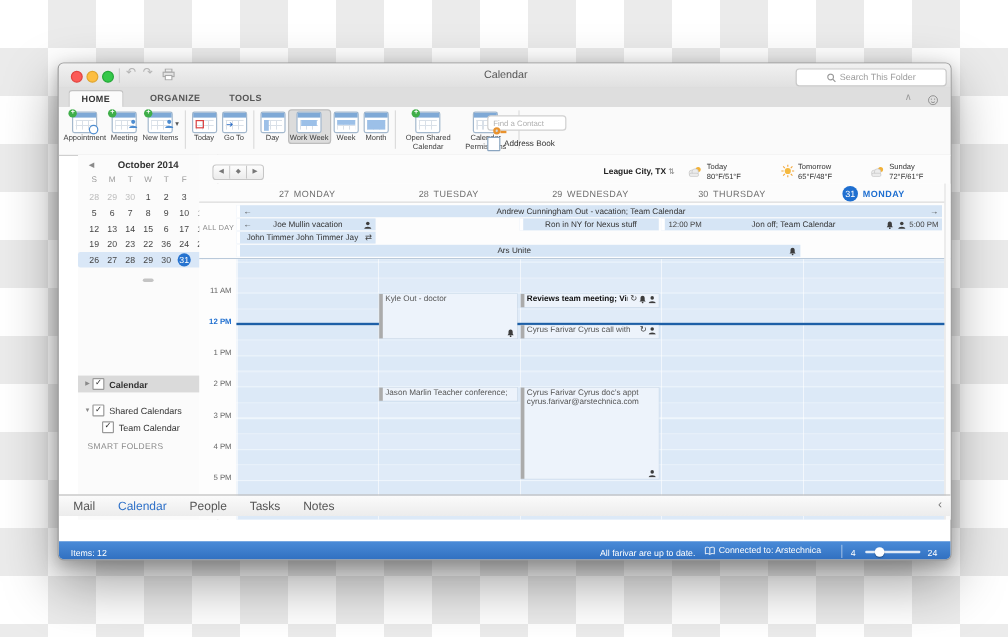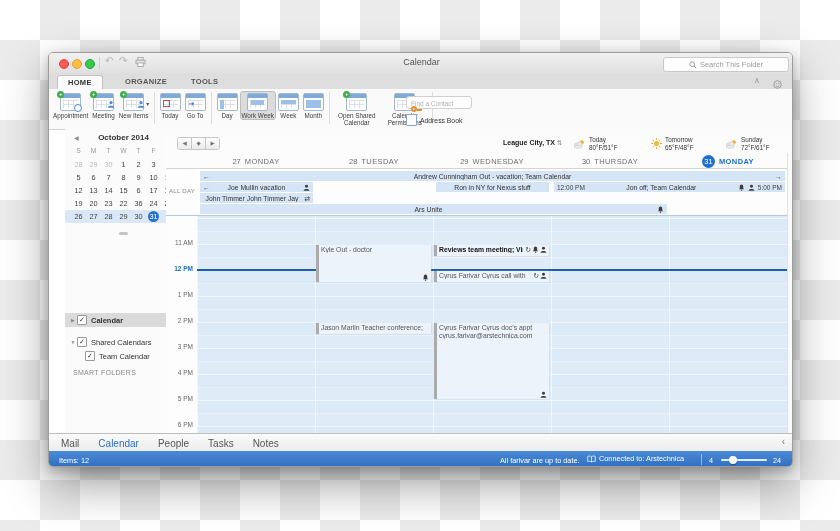--- a/index.html
+++ b/index.html
@@ -132,21 +132,21 @@
   .now-line{position:absolute;left:148px;width:590px;height:2px;background:#1d5fa7;}
   .tev{position:absolute;background:#edf3fb;border-left:3px solid #ababab;box-sizing:border-box;
     font-size:6.8px;color:#555;padding:1px 2px;overflow:hidden;box-shadow:0 0 0 .5px rgba(160,180,200,.35);}
   .tev .tev-row{display:flex;align-items:center;gap:2px;}
   .tev-title{flex:1;white-space:nowrap;overflow:hidden;}
   .tev.bold .tev-title{font-weight:bold;color:#111;}
   .tev-ics{display:inline-flex;gap:1px;}
   .tev-sub{margin-top:1px;white-space:nowrap;overflow:hidden;}
   .tev-bottom{position:absolute;right:2px;bottom:1px;display:flex;gap:1px;}
   
-  #bottomnav{position:absolute;left:0;top:380px;width:745px;height:18px;background:linear-gradient(#fbfbfb,#ececec);border-top:1px solid #bdbdbd;box-sizing:border-box;}
+  #bottomnav{position:absolute;left:0;top:359px;width:745px;height:18px;background:linear-gradient(#fbfbfb,#ececec);border-top:1px solid #bdbdbd;box-sizing:border-box;}
   #bottom-nav-items{position:absolute;left:12px;top:0;height:18px;display:flex;align-items:center;gap:19px;}
   .bn-item{font-size:10px;color:#555;}
   .bn-item.active{color:#2d70c8;}
   #panel-collapse{position:absolute;right:9px;top:2px;font-size:10px;color:#777;}
   #statusbar{position:absolute;left:0;top:398px;width:745px;height:17px;background:linear-gradient(#4a8bd8,#2e6dbe);
     border-radius:0 0 5px 5px;color:#fff;font-size:7.3px;}
   #status-items{position:absolute;left:10px;top:5px;}
   #status-sync{position:absolute;left:451px;top:5px;}
   #status-conn{position:absolute;left:538px;top:3px;display:flex;align-items:center;gap:3px;}
   #status-sep{position:absolute;left:652px;top:3px;width:1px;height:11px;background:rgba(255,255,255,.45);}

